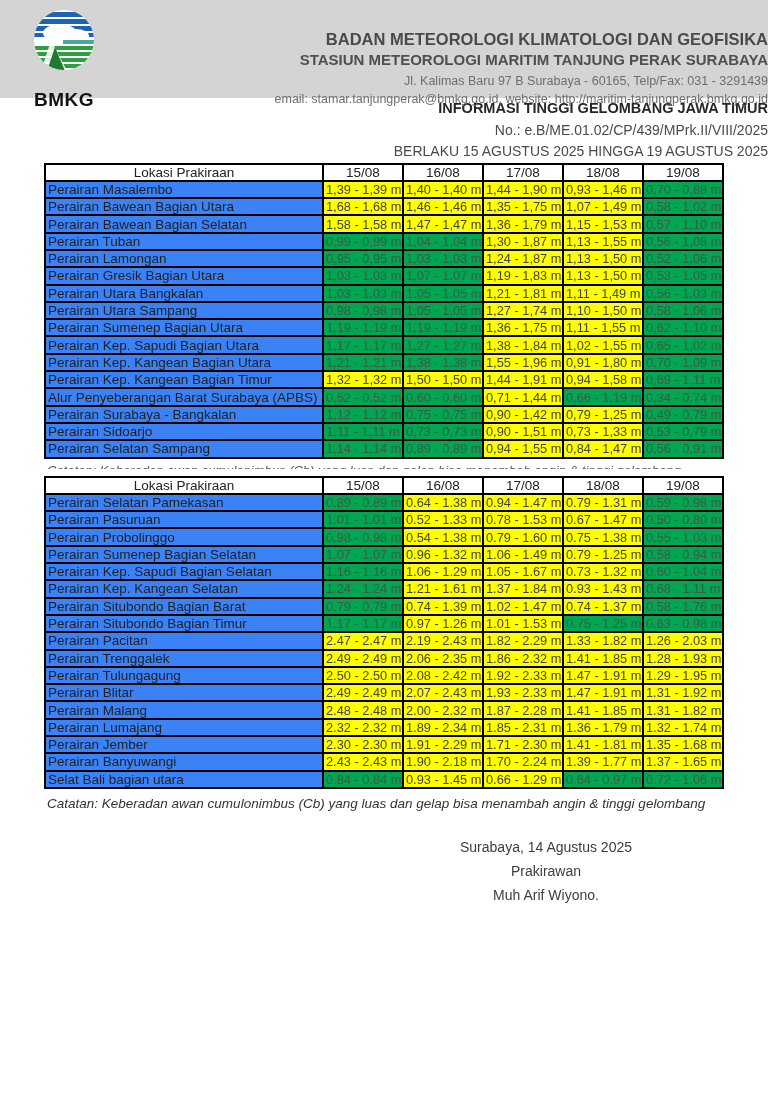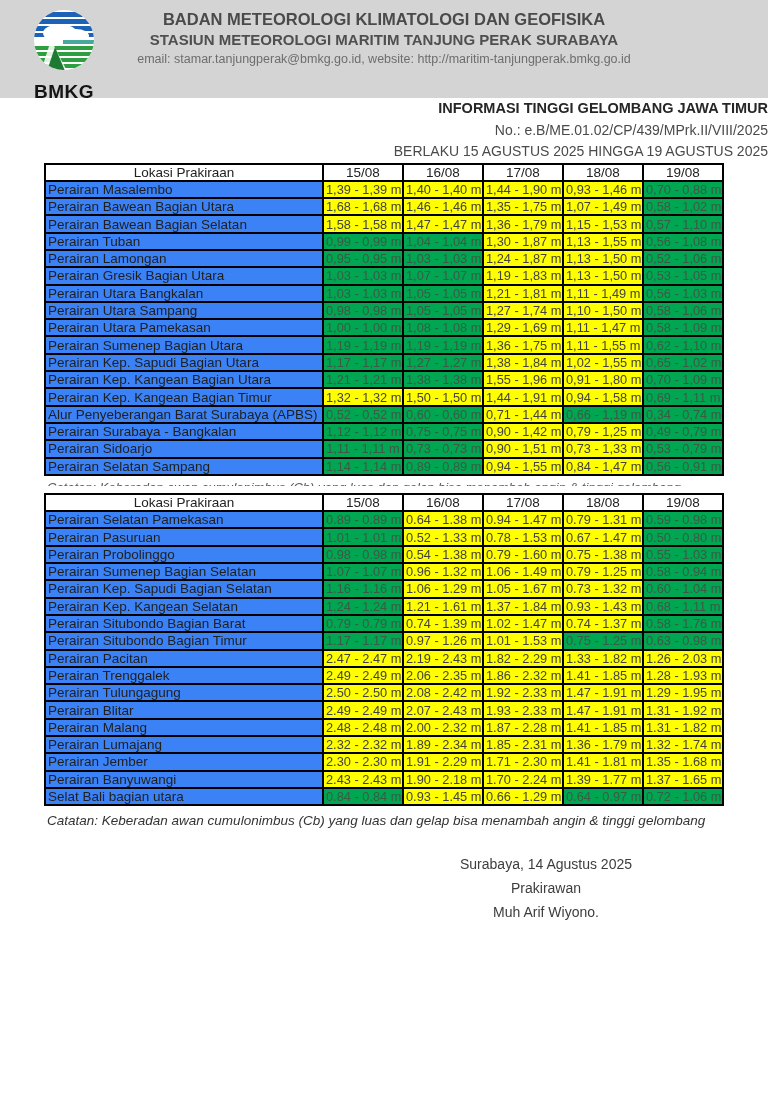--- a/index.html
+++ b/index.html
@@ -14,22 +14,22 @@
     font-family:"Liberation Sans","DejaVu Sans",sans-serif;
     color:#222;overflow:hidden;
   }
   
   .header-band{
     width:768px;height:98px;background:var(--header-bg);
     position:relative;
   }
   .logo{position:absolute;left:26px;top:9px;width:76px;text-align:center;}
   .logo svg{display:block;margin:0 auto;}
-  .logo-text{font-weight:bold;font-size:19px;letter-spacing:.5px;color:#141414;margin-top:10px;}
-  .header-text{padding-top:9px;text-align:center;}
+  .logo-text{font-weight:bold;font-size:19px;letter-spacing:.5px;color:#141414;margin-top:18px;}
+  .header-text{padding-top:29px;text-align:right;}
   .org1{font-size:16.5px;font-weight:bold;color:#4a4a4a;line-height:21px;}
   .org2{font-size:15px;font-weight:bold;color:#4f4f4f;line-height:20px;}
   .addr{font-size:12.5px;color:#6d6d6d;line-height:18px;margin-top:2px;}
   .mail{font-size:12.5px;color:#6d6d6d;line-height:18px;}
   
   .title-block{text-align:right;line-height:21.5px;}
   .title1{font-size:14.5px;font-weight:bold;color:#262626;}
   .title2,.title3{font-size:14px;color:#4a4a4a;padding-left:47px;}
   
   table.wave{
@@ -86,20 +86,21 @@
           <polygon points="18,31 34,62 8,62" fill="#ffffff" opacity="0.85"></polygon>
           <polygon points="22,38 32,62 14,62" fill="#1d7a33"></polygon>
         </g>
       </svg>
     </span>
     <div class="logo-text">BMKG</div>
   </div>
   <div class="header-text">
     <div class="org1">BADAN METEOROLOGI KLIMATOLOGI DAN GEOFISIKA</div>
     <div class="org2">STASIUN METEOROLOGI MARITIM TANJUNG PERAK SURABAYA</div>
+    <div class="addr">Jl. Kalimas Baru 97 B Surabaya - 60165, Telp/Fax: 031 - 3291439</div>
     <div class="mail">email: stamar.tanjungperak@bmkg.go.id, website: http://maritim-tanjungperak.bmkg.go.id</div>
   </div>
 </div>
 
 <div class="title-block">
   <div class="title1">INFORMASI TINGGI GELOMBANG JAWA TIMUR</div>
   <div class="title2">No.:  e.B/ME.01.02/CP/439/MPrk.II/VIII/2025</div>
   <div class="title3">BERLAKU 15 AGUSTUS 2025 HINGGA 19 AGUSTUS 2025</div>
 </div>
 
@@ -181,28 +182,20 @@
       </tr>
       <tr>
         <td class="loc">Perairan Utara Sampang</td>
         <td class="val green">0,98 - 0,98 m</td>
         <td class="val green">1,05 - 1,05 m</td>
         <td class="val yellow">1,27 - 1,74 m</td>
         <td class="val yellow">1,10 - 1,50 m</td>
         <td class="val green">0,58 - 1,06 m</td>
       </tr>
       <tr>
-        <td class="loc">Perairan Utara Pamekasan</td>
-        <td class="val green">1,00 - 1,00 m</td>
-        <td class="val green">1,08 - 1,08 m</td>
-        <td class="val yellow">1,29 - 1,69 m</td>
-        <td class="val yellow">1,11 - 1,47 m</td>
-        <td class="val green">0,58 - 1,09 m</td>
-      </tr>
-      <tr>
         <td class="loc">Perairan Sumenep Bagian Utara</td>
         <td class="val green">1,19 - 1,19 m</td>
         <td class="val green">1,19 - 1,19 m</td>
         <td class="val yellow">1,36 - 1,75 m</td>
         <td class="val yellow">1,11 - 1,55 m</td>
         <td class="val green">0,62 - 1,10 m</td>
       </tr>
       <tr>
         <td class="loc">Perairan Kep. Sapudi Bagian Utara</td>
         <td class="val green">1,17 - 1,17 m</td>

